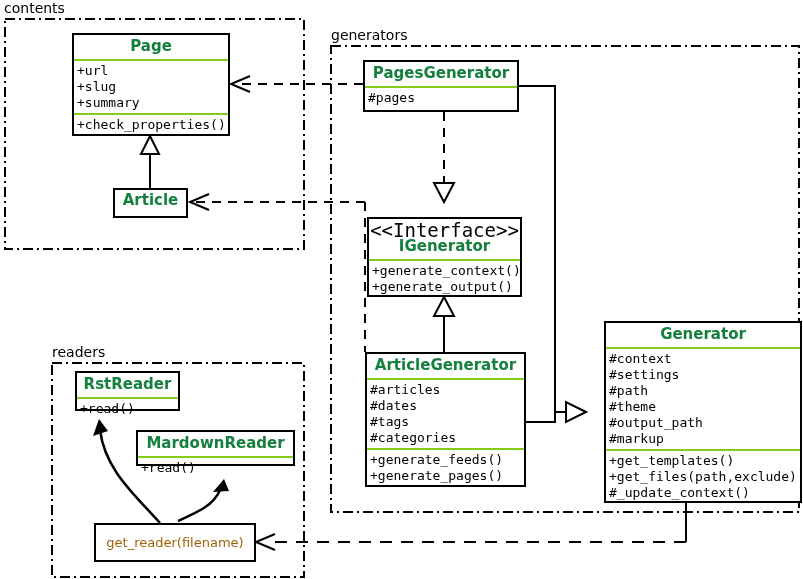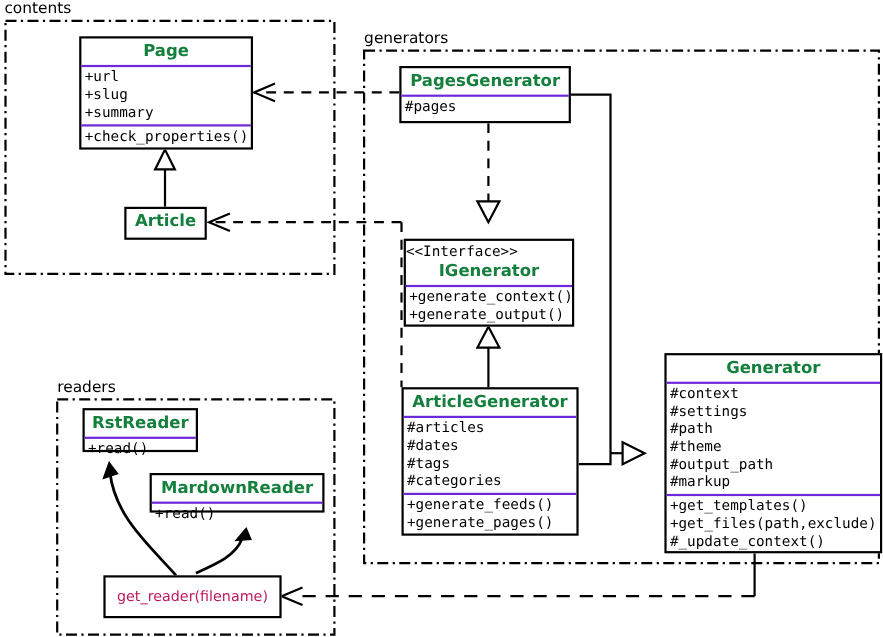--- a/index.html
+++ b/index.html
@@ -45,27 +45,28 @@
     font-weight: bold;
     font-size: 15px;
     text-align: center;
     padding: 3px 4px 4px 4px;
     line-height: 17px;
     color: #15803d;
   }
   .uml .stereo {
     font-family: "DejaVu Sans Mono", monospace;
     font-weight: normal;
-    font-size: 13px;
+    font-size: 19px;
+    text-align: center;
     line-height: 16px;
     padding-top: 3px;
     color: #000;
   }
   .uml .sep {
-    border-top: 2px solid #6d28d9;
+    border-top: 2px solid #84cc16;
   }
   .uml .compartment {
     font-family: "DejaVu Sans Mono", monospace;
     font-size: 13px;
     line-height: 16px;
     padding: 2px 0 2px 3px;
     color: #000;
   }
   .uml .compartment div {
     white-space: nowrap;
@@ -74,21 +75,21 @@
     position: absolute;
     box-sizing: border-box;
     background: #ffffff;
     border: 2px solid #000000;
     z-index: 5;
     display: flex;
     align-items: center;
     justify-content: center;
     font-family: "DejaVu Sans", sans-serif;
     font-size: 13px;
-    color: #be185d;
+    color: #a16207;
   }
 </style>
 </head>
 <body>
 
 <div id="canvas">
 
   <svg class="layer" viewBox="0 0 803 579" xmlns="http://www.w3.org/2000/svg">
 
     <rect x="5" y="19" width="299" height="230" fill="none" stroke="#000" stroke-width="2" stroke-dasharray="10 4 2 4"></rect>

